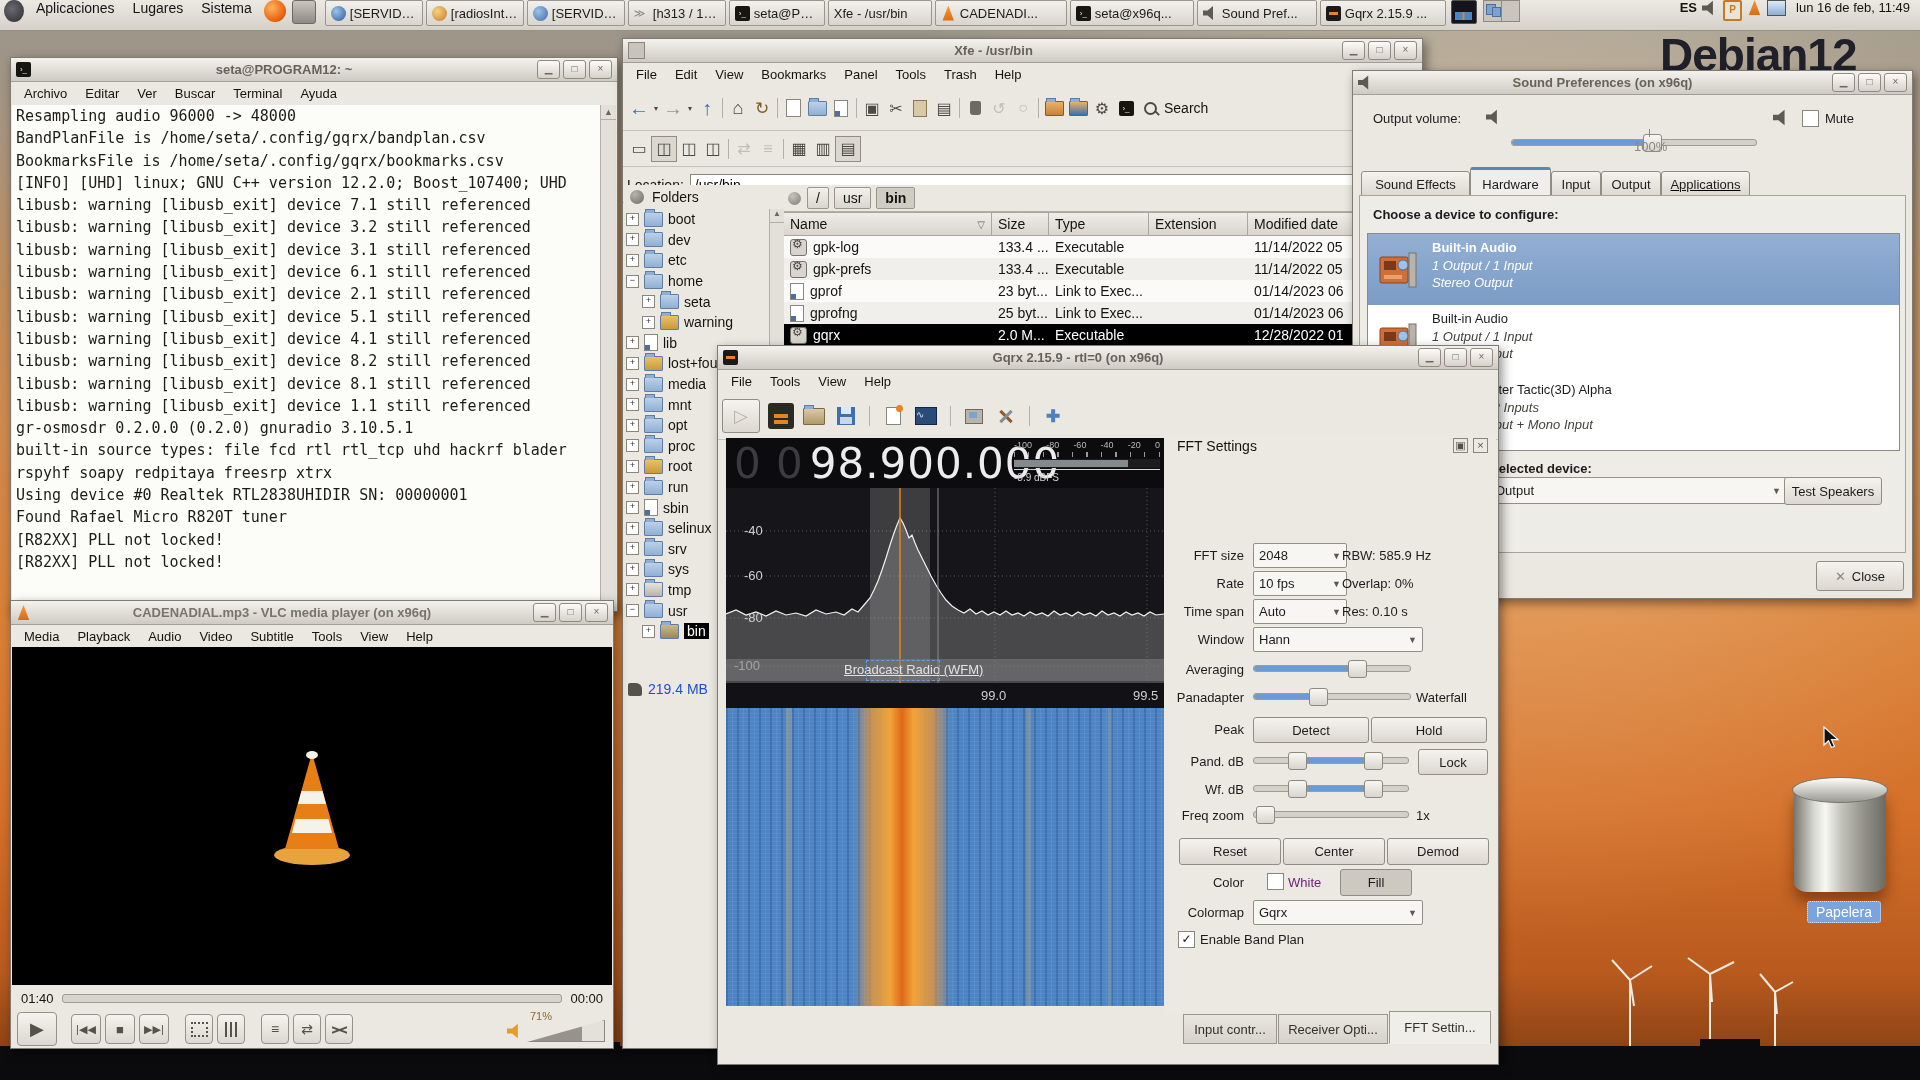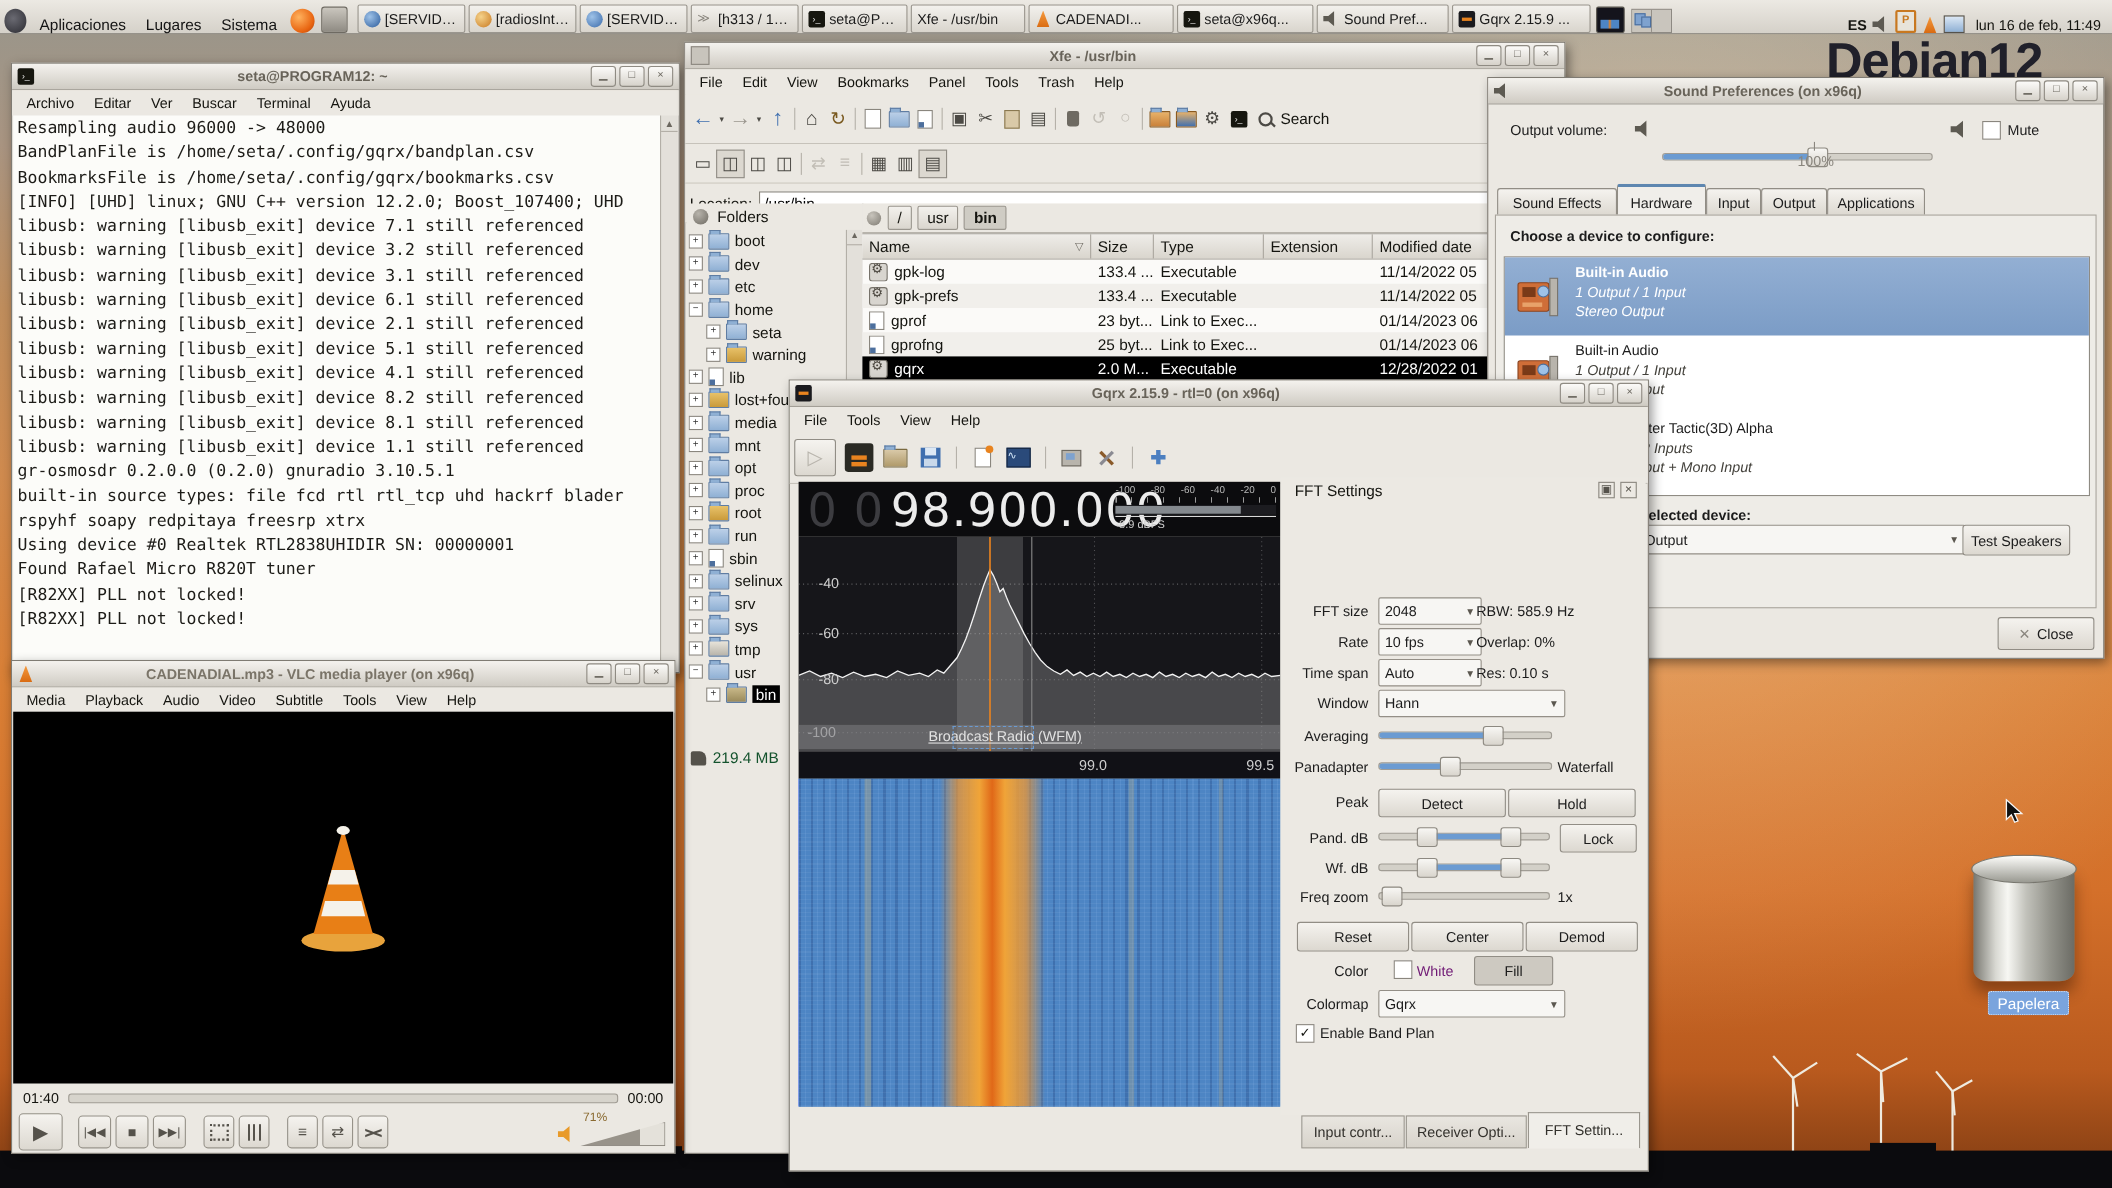--- a/index.html
+++ b/index.html
@@ -17,21 +17,21 @@
   .bump{position:absolute;background:#0b0b0e;}
   .trash-icon{position:absolute;width:92px;height:106px;border-radius:14px/10px;
     background:linear-gradient(90deg,#77766f 0,#d8d8d2 22%,#f7f7f3 34%,#c2c2bb 52%,#94948c 75%,#6b6b64 100%);
     box-shadow:0 10px 14px rgba(60,25,5,.45);}
   .trash-icon:before{content:"";position:absolute;left:-2px;top:-9px;width:94px;height:24px;border-radius:50%;
     background:linear-gradient(180deg,#fdfdfa,#9a9a92);border:1px solid #77766e;}
   .trash-label{position:absolute;background:#7aa4dd;color:#fff;font-size:14px;padding:2px 8px;border-radius:3px;border:1px dotted #dfe9f8;}
 
   
   .panel{position:absolute;left:0;top:0;width:1920px;height:30px;background:linear-gradient(#ece9e3,#d5d1c9);
-    border-bottom:1px solid #96928a;display:flex;align-items:flex-end;z-index:60;font-size:14px;color:#141414;}
+    border-bottom:1px solid #96928a;display:flex;align-items:flex-start;z-index:60;font-size:14px;color:#141414;}
   .panel .menu-label{padding:0 9px;}
   .launcher{width:22px;height:22px;border-radius:4px;margin:0 3px;}
   .tkb{height:24px;background:linear-gradient(#f3f1ed,#d9d5cd);border:1px solid #9a968e;border-radius:2px;
     display:flex;align-items:center;gap:4px;padding:0 5px;margin-right:3px;overflow:hidden;}
   .tkl{font-size:13px;white-space:nowrap;overflow:hidden;text-overflow:ellipsis;color:#1b1b1b;}
   .tki{width:15px;height:15px;flex:0 0 auto;}
   .round{border-radius:50%;}
   .term-ic{background:#16160f;border-radius:2px;color:#e8e8e8;font-size:8px;line-height:15px;text-align:center;}
   .cone-ic{background:linear-gradient(#f59a3e,#d96b12);clip-path:polygon(50% 0,88% 100%,12% 100%);}
   .spk{clip-path:polygon(0 34%,32% 34%,68% 4%,68% 96%,32% 66%,0 66%);background:#5d5a52;}
@@ -392,21 +392,21 @@
           </div>
         <div class="trow" style="padding-left:16px;">
             <span class="exp">+</span>
             <span class="fold16" style="background:linear-gradient(#c9b98a,#9a8a5a);"></span>
             <span style="background:#000;color:#fff;padding:0 3px;">bin</span>
           </div>
       </div>
       <div style="position:absolute;right:0px;top:24px;width:14px;bottom:44px;background:#e3e0da;border-left:1px solid #b3afa7;">
           <div class="ar" style="height:13px;font-size:8px;text-align:center;color:#6b675f;border-bottom:1px solid #b3afa7;">▲</div>
         </div>
-      <div style="position:absolute;left:4px;top:496px;display:flex;gap:6px;align-items:center;font-size:14px;color:#14532d;">
+      <div style="position:absolute;left:4px;top:496px;display:flex;gap:6px;align-items:center;font-size:14px;color:#1d4ed8;">
         <span style="width:14px;height:13px;background:#55524b;border-radius:2px 6px 2px 2px;"></span>
         <span>219.4 MB</span>
       </div>
     </div>
 
     <div class="abs" style="left:161px;top:146px;right:1px;bottom:1px;background:#fbfaf8;">
       <div style="display:flex;align-items:center;height:26px;background:#ebe8e2;border-bottom:1px solid #b3afa7;padding:0 4px;gap:2px;">
         <span style="width:13px;height:13px;border-radius:50%;background:radial-gradient(circle at 35% 30%,#c8c4bc,#7e7a72);margin-right:4px;"></span>
         <span class="pathbtn">/</span>
         <span class="pathbtn">usr</span>
@@ -512,21 +512,21 @@
       </div>
     <div class="abs" style="left:117px;top:96px;width:79px;height:29px;">
         <span class="gbtn" style="width:100%;height:100%;border-radius:3px 3px 0 0;background:#f0eeea;border-top:3px solid #5e87b0;border-bottom:none;font-weight:normal;">Hardware</span>
       </div>
     <div class="abs" style="left:198px;top:100px;width:48px;height:24px;">
         <span class="gbtn" style="width:100%;height:100%;border-radius:3px 3px 0 0;">Input</span>
       </div>
     <div class="abs" style="left:248px;top:100px;width:58px;height:24px;">
         <span class="gbtn" style="width:100%;height:100%;border-radius:3px 3px 0 0;">Output</span>
       </div>
-    <div class="abs" style="left:308px;top:100px;width:87px;height:24px;">
+    <div class="abs" style="left:308px;top:100px;width:87px;height:24px;text-decoration:underline;">
         <span class="gbtn" style="width:100%;height:100%;border-radius:3px 3px 0 0;">Applications</span>
       </div>
     <div class="abs" style="left:6px;top:124px;right:6px;height:356px;border:1px solid #a8a49c;background:#eeece7;"></div>
 
     <div class="abs" style="left:20px;top:136px;font-size:13px;font-weight:bold;color:#1c1c1c;">Choose a device to configure:</div>
 
     <div class="abs" style="left:14px;top:162px;width:531px;height:216px;background:#fff;border:1px solid #8f8b83;">
       <div style="height:71px;background:linear-gradient(#93afd3,#7b9cc6);color:#fff;position:relative;">
         <svg width="44" height="44" style="position:absolute;left:8px;top:13px;">
             <rect x="4" y="10" width="28" height="26" rx="2" fill="#cf6e38" stroke="#8a4420"></rect>

